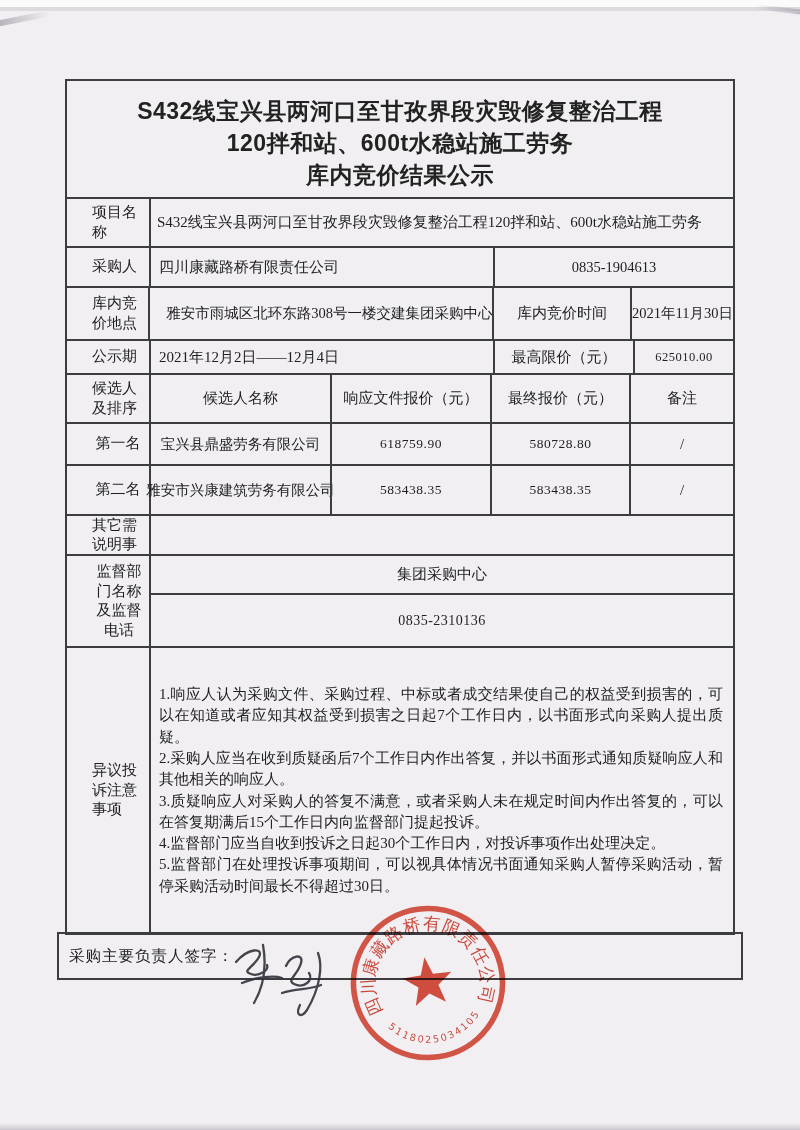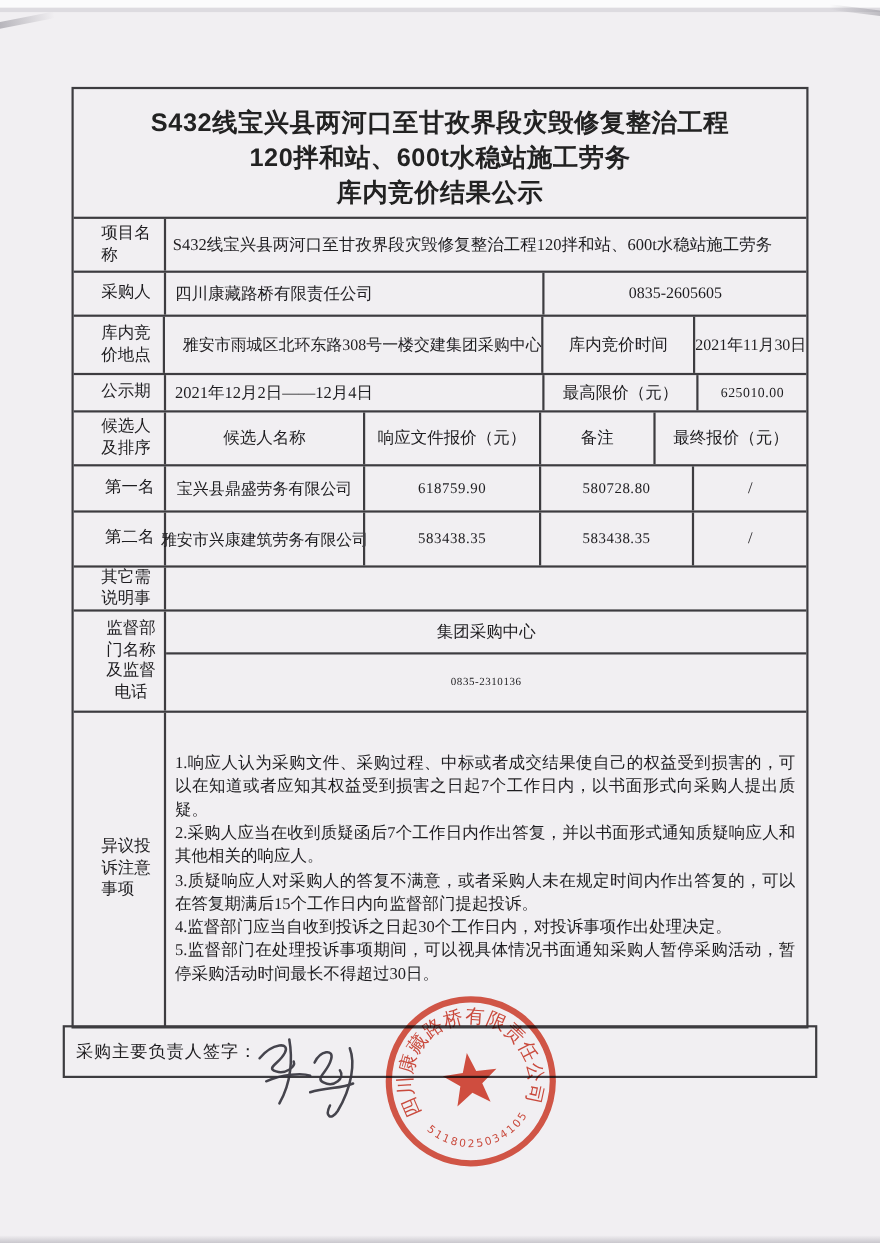--- a/index.html
+++ b/index.html
@@ -43,21 +43,21 @@
     font-weight:600;font-size:23px;letter-spacing:.5px;line-height:32px;color:#222;
   }
   .fs15{font-size:15px;}
   .fs14{font-size:14.5px;}
   .fs13{font-size:13.5px;letter-spacing:.5px;}
   .fs12{font-size:12.5px;letter-spacing:.5px;}
   .nowrap{white-space:nowrap;}
 
   .sup-content{flex:1;display:flex;flex-direction:column;}
   .sup-sub{flex:none;height:37px;display:flex;align-items:center;justify-content:center;font-size:15px;}
-  .sup-sub2{flex:1;border-top:2px solid var(--line);display:flex;align-items:center;justify-content:center;font-size:10px;letter-spacing:.5px;}
+  .sup-sub2{flex:1;border-top:2px solid var(--line);display:flex;align-items:center;justify-content:center;font-size:14px;letter-spacing:.5px;}
 
   .objection-text{
     flex:1;align-self:stretch;display:flex;align-items:center;
     padding:6px 10px 6px 8px;font-size:15px;line-height:1.42;
     white-space:pre-line;text-align:justify;
   }
 
   
   .sign-box{
     position:absolute;left:57px;top:932px;width:686px;height:48px;
@@ -92,21 +92,21 @@
 
   <div class="tr" style="height:49px;">
     <div class="td first label-cell">项目名
 称</div>
     <div class="td fs15" style="flex:1;padding:2px 4px 2px 6px;">S432线宝兴县两河口至甘孜界段灾毁修复整治工程120拌和站、600t水稳站施工劳务</div>
   </div>
 
   <div class="tr" style="height:40px;">
     <div class="td first label-cell">采购人</div>
     <div class="td fs15 left-pad" style="width:344px;">四川康藏路桥有限责任公司</div>
-    <div class="td fs14 center" style="flex:1;">0835-2605605</div>
+    <div class="td fs14 center" style="flex:1;">0835-1904613</div>
   </div>
 
   <div class="tr" style="height:53px;">
     <div class="td first label-cell">库内竞
 价地点</div>
     <div class="td fs14 left-pad nowrap" style="width:344px;padding-left:16px;">雅安市雨城区北环东路308号一楼交建集团采购中心</div>
     <div class="td fs15 center" style="width:140px;">库内竞价时间</div>
     <div class="td fs14 center nowrap" style="flex:1;">2021年11月30日</div>
   </div>
 
@@ -115,22 +115,22 @@
     <div class="td fs15 left-pad" style="width:344px;">2021年12月2日——12月4日</div>
     <div class="td fs15 center" style="width:140px;">最高限价（元）</div>
     <div class="td fs12 center" style="flex:1;">625010.00</div>
   </div>
 
   <div class="tr" style="height:49px;">
     <div class="td first label-cell">候选人
 及排序</div>
     <div class="td fs15 center" style="width:181px;">候选人名称</div>
     <div class="td fs15 center" style="width:160px;">响应文件报价（元）</div>
+    <div class="td fs15 center" style="width:139px;">最终报价（元）</div>
     <div class="td fs15 center" style="flex:1;">备注</div>
-    <div class="td fs15 center" style="width:139px;">最终报价（元）</div>
   </div>
 
   <div class="tr" style="height:42px;">
     <div class="td first label-cell center" style="white-space:nowrap;justify-content:center;padding-left:3px;">第一名</div>
     <div class="td fs14 center" style="width:181px;">宝兴县鼎盛劳务有限公司</div>
     <div class="td fs13 center" style="width:160px;">618759.90</div>
     <div class="td fs13 center" style="width:139px;">580728.80</div>
     <div class="td fs15 center" style="flex:1;">/</div>
   </div>
 

